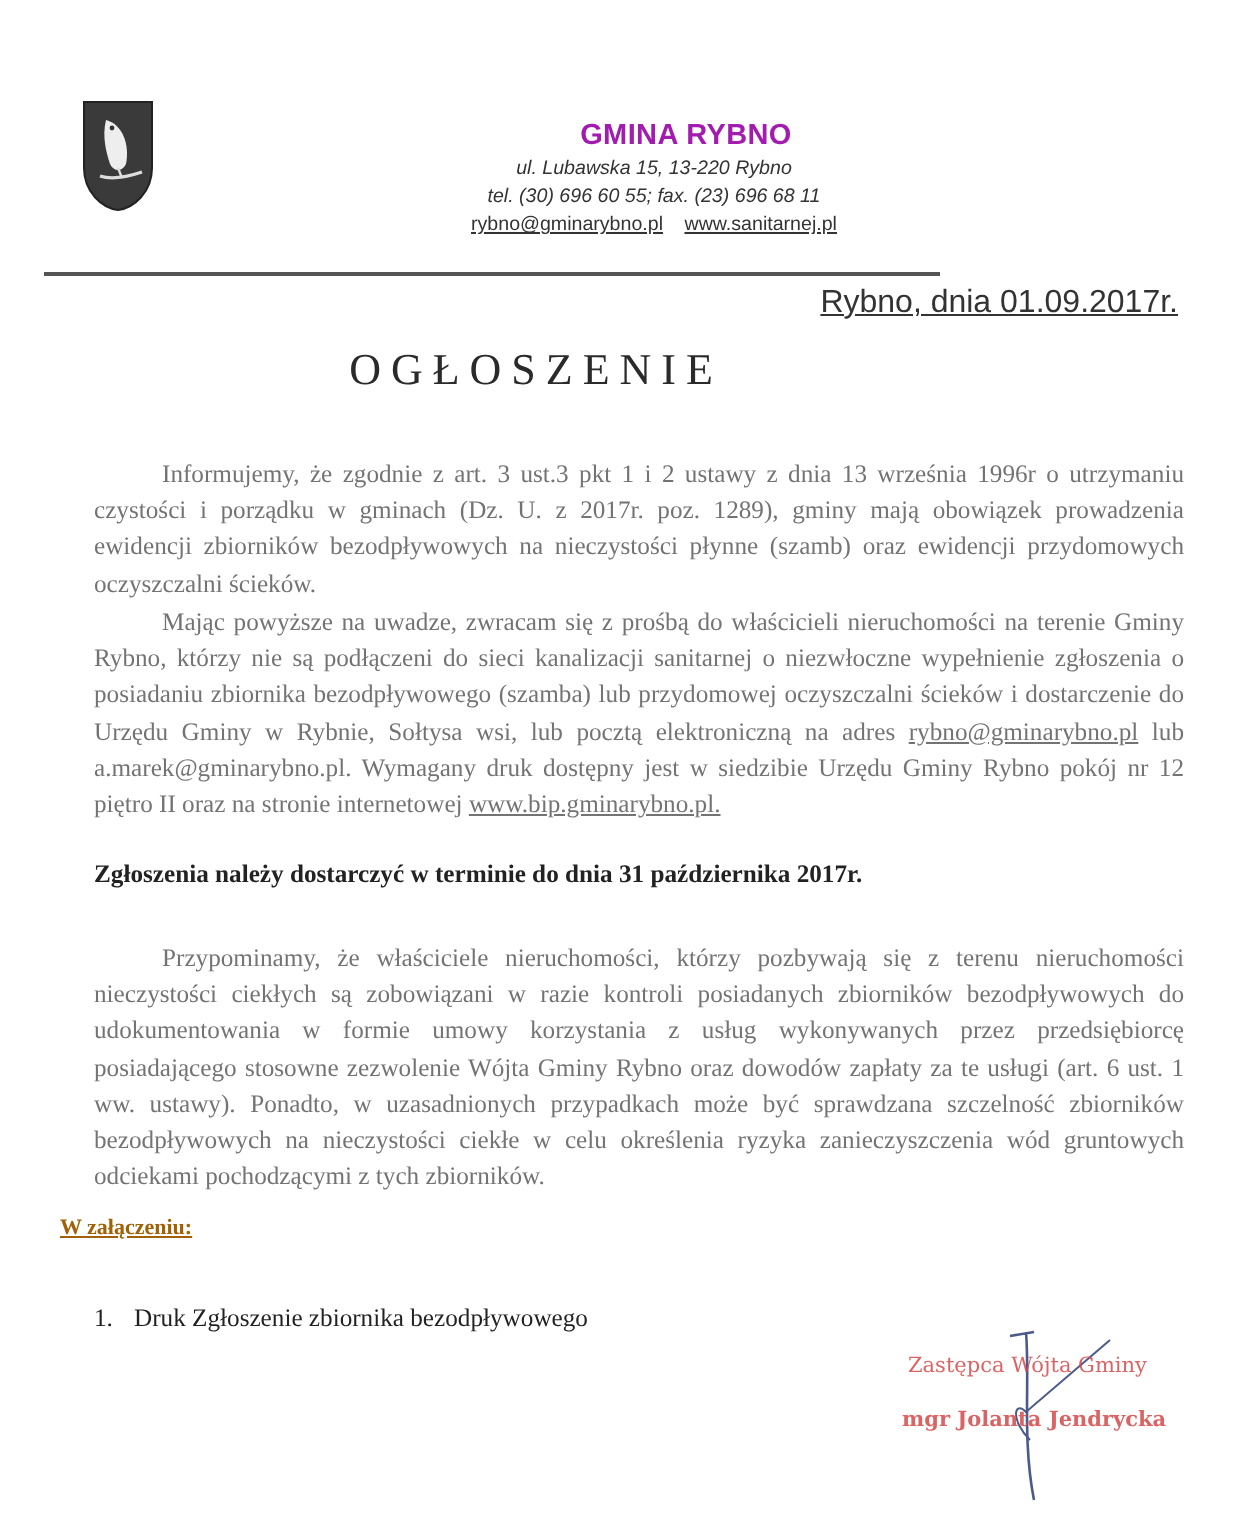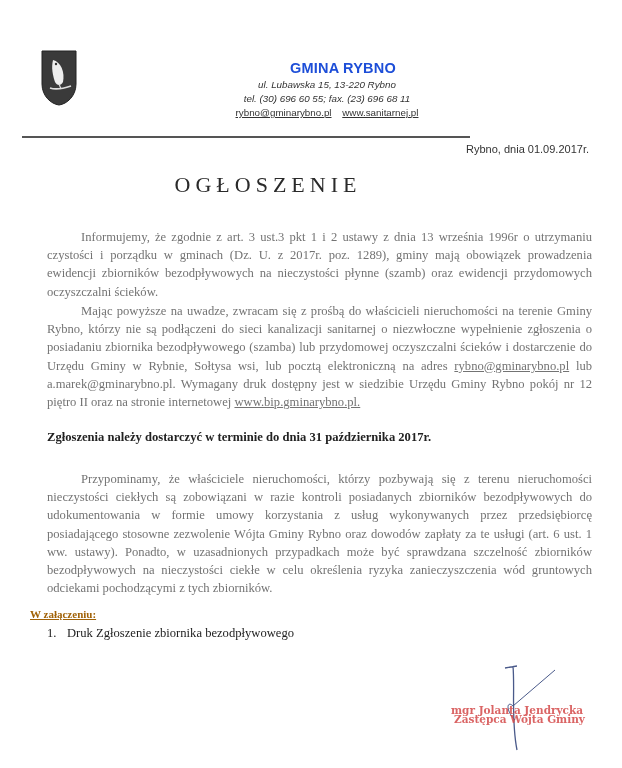--- a/index.html
+++ b/index.html
@@ -1,40 +1,40 @@
 <!DOCTYPE html>
 <html><head>
 <meta charset="utf-8">
 <style>
   html, body { margin:0; padding:0; background:#fff; }
   body { width:622px; height:768px; position:relative; overflow:hidden; color:#1a1a1a; }
   .serif { font-family: "Liberation Serif", "DejaVu Serif", serif; }
   .sans { font-family: "Liberation Sans", "DejaVu Sans", sans-serif; }
   #logo { position:absolute; left:41px; top:50px; width:36px; height:56px; }
-  #org-name { position:absolute; left:0; width:622px; top:60px; text-align:center; font-size:14.5px; font-weight:bold; color:#1d4ed8; letter-spacing:0.2px; padding-left:64px; box-sizing:border-box; }
+  #org-name { position:absolute; left:0; width:622px; top:60px; text-align:center; font-size:14.5px; font-weight:bold; color:#a21caf; letter-spacing:0.2px; padding-left:64px; box-sizing:border-box; }
   .hdr-line { position:absolute; left:0; width:590px; text-align:center; font-size:9.8px; color:#333; padding-left:64px; box-sizing:border-box; font-style:italic; }
   #addr { top:79px; }
   #tel { top:93px; }
   #links { top:107px; font-style:normal; }
   #links span { text-decoration:underline; margin:0 4px; }
   #rule { position:absolute; left:22px; top:136px; width:448px; height:2px; background:#555; }
-  #date { position:absolute; right:33px; top:143px; font-size:11px; color:#333; }
+  #date { position:absolute; right:33px; top:143px; font-size:16px; color:#333;text-decoration:underline; }
   #title { position:absolute; left:0; width:522px; top:172px; text-align:center; font-size:22px; letter-spacing:5px; color:#2a2a2a; padding-left:14px; box-sizing:border-box; }
   .para { position:absolute; left:47px; width:545px; font-size:12.6px; line-height:18.2px; text-align:justify; color:#737373; }
   .para .indent { display:inline-block; width:34px; }
   #p1 { top:228px; }
   #p2 { top:302px; }
   #p2 u, #p1 u { text-decoration:underline; }
   #deadline { position:absolute; left:47px; top:430px; font-size:12.6px; font-weight:bold; color:#222; }
   #p3 { top:470px; }
   #attach-head { position:absolute; left:30px; top:608px; font-size:11px; font-weight:bold; text-decoration:underline; color:#a16207; }
-  #attach-list { position:absolute; left:47px; top:625px; font-size:12.6px; line-height:17px; color:#222; }
+  #attach-list { position:absolute; left:47px; top:651px; font-size:12.6px; line-height:17px; color:#222; }
   #attach-list .num { display:inline-block; width:20px; }
   #attach-list .cont { padding-left:20px; }
-  #sig-role { position:absolute; left:454px; top:713px; font-size:10.5px; color:#d44a4a; font-family:"DejaVu Serif", serif; font-weight:bold; opacity:0.85; }
+  #sig-role { position:absolute; left:454px; top:677px; font-size:10.5px; color:#d44a4a; font-family:"DejaVu Serif", serif; font-weight:normal; opacity:0.85; }
   #sig-name { position:absolute; left:451px; top:704px; font-size:10.5px; color:#d44a4a; font-family:"DejaVu Serif", serif; font-weight:bold; opacity:0.85; }
   #signature { position:absolute; left:495px; top:660px; width:80px; height:100px; }
 </style>
 </head>
 <body>
 
 <svg id="logo" viewBox="0 0 36 56">
   <path d="M1 1 H35 V34 C35 46 26 54 18 55 C10 54 1 46 1 34 Z" fill="#3a3a3a" stroke="#222" stroke-width="1"></path>
   <path d="M12 10 C20 12 24 22 22 32 C20 36 16 36 14 32 C12 26 10 18 12 10 Z" fill="#eee"></path>
   <circle cx="15" cy="14" r="1.2" fill="#333"></circle>

